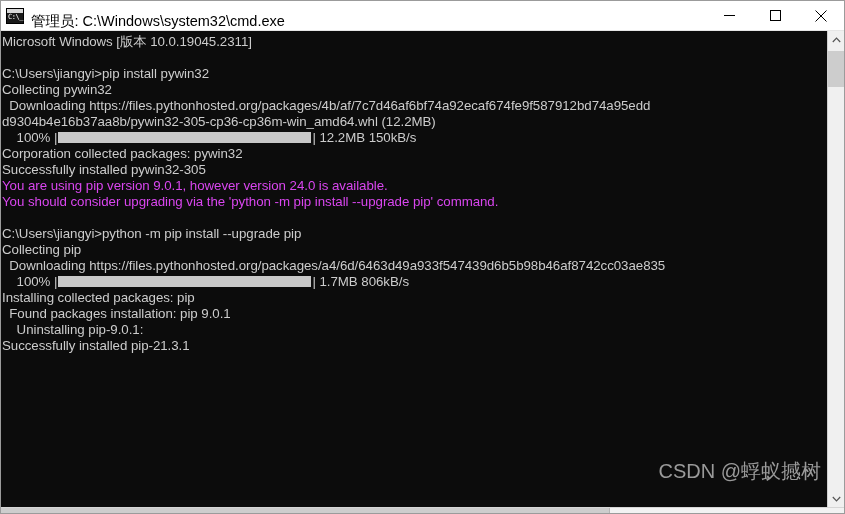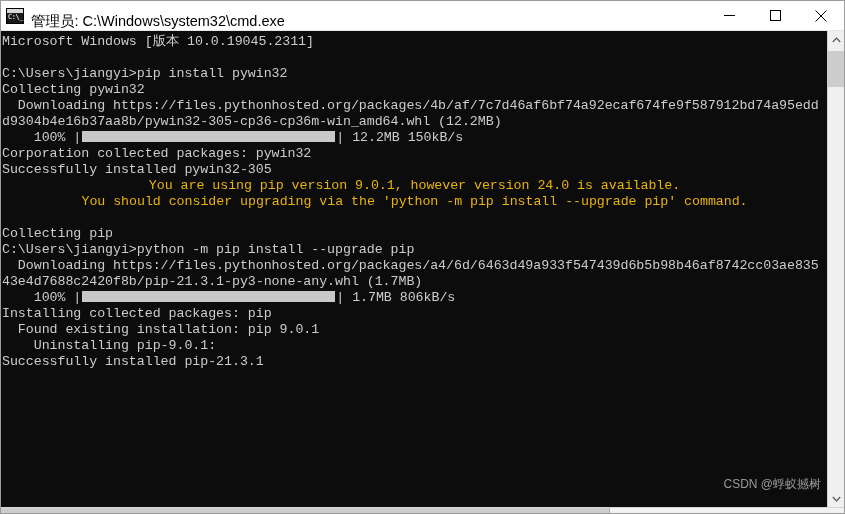--- a/index.html
+++ b/index.html
@@ -98,29 +98,29 @@
   }
   #console {
     flex: 1 1 auto;
     background: #0c0c0c;
     position: relative;
     overflow: hidden;
     padding: 3px 0 0 1px;
     box-sizing: border-box;
   }
   .line {
-    font-family: Liberation Mono, monospace;
+    font-family: Liberation Sans, sans-serif;
     font-size: 13.3px;
     line-height: 16px;
     height: 16px;
     color: #cccccc;
     white-space: pre;
     letter-spacing: -0.05px;
   }
-  .line.warn { color: #eab308; text-align: center; }
+  .line.warn { color: #d946ef; }
   .line.blank { color: transparent; }
   .pbar {
     display: inline-block;
     width: 253px;
     height: 11px;
     background: #c8c8c8;
     vertical-align: -1px;
     margin: 0 1px;
   }
 
@@ -168,23 +168,23 @@
   }
   #htrack {
     flex: 1 1 auto;
     background: #f2f2f2;
   }
 
   
   #watermark {
     position: absolute;
     right: 23px;
-    bottom: 14px;
+    bottom: 22px;
     font-family: "Liberation Sans", sans-serif;
-    font-size: 12px;
+    font-size: 20px;
     color: #9a9a9a;
     white-space: nowrap;
     pointer-events: none;
     margin-left: 20px;
   }
 </style>
 </head>
 <body>
 
 <div id="window">
@@ -223,27 +223,26 @@
         <div class="line">C:\Users\jiangyi&gt;pip install pywin32</div>
         <div class="line">Collecting pywin32</div>
         <div class="line">  Downloading https://files.pythonhosted.org/packages/4b/af/7c7d46af6bf74a92ecaf674fe9f587912bd74a95edd</div>
         <div class="line">d9304b4e16b37aa8b/pywin32-305-cp36-cp36m-win_amd64.whl (12.2MB)</div>
         <div class="line"><span>    100% |</span><span class="pbar"></span><span>| 12.2MB 150kB/s</span></div>
         <div class="line">Corporation collected packages: pywin32</div>
         <div class="line">Successfully installed pywin32-305</div>
         <div class="line warn">You are using pip version 9.0.1, however version 24.0 is available.</div>
         <div class="line warn">You should consider upgrading via the 'python -m pip install --upgrade pip' command.</div>
         <div class="line blank"> </div>
+        <div class="line">C:\Users\jiangyi&gt;python -m pip install --upgrade pip</div>
         <div class="line">Collecting pip</div>
-        <div class="line">C:\Users\jiangyi&gt;python -m pip install --upgrade pip</div>
         <div class="line">  Downloading https://files.pythonhosted.org/packages/a4/6d/6463d49a933f547439d6b5b98b46af8742cc03ae835</div>
-        <div class="line">43e4d7688c2420f8b/pip-21.3.1-py3-none-any.whl (1.7MB)</div>
         <div class="line"><span>    100% |</span><span class="pbar"></span><span>| 1.7MB 806kB/s</span></div>
         <div class="line">Installing collected packages: pip</div>
-        <div class="line">  Found existing installation: pip 9.0.1</div>
+        <div class="line">  Found packages installation: pip 9.0.1</div>
         <div class="line">    Uninstalling pip-9.0.1:</div>
         <div class="line">Successfully installed pip-21.3.1</div>
         <div class="line blank"> </div>
       </div>
 
     <div id="vscroll">
       <div class="sb-arrow">
         <svg width="9" height="6" viewBox="0 0 9 6">
           <polyline points="0.8,5 4.5,1.2 8.2,5" fill="none" stroke="#555" stroke-width="1.2"></polyline>
         </svg>

